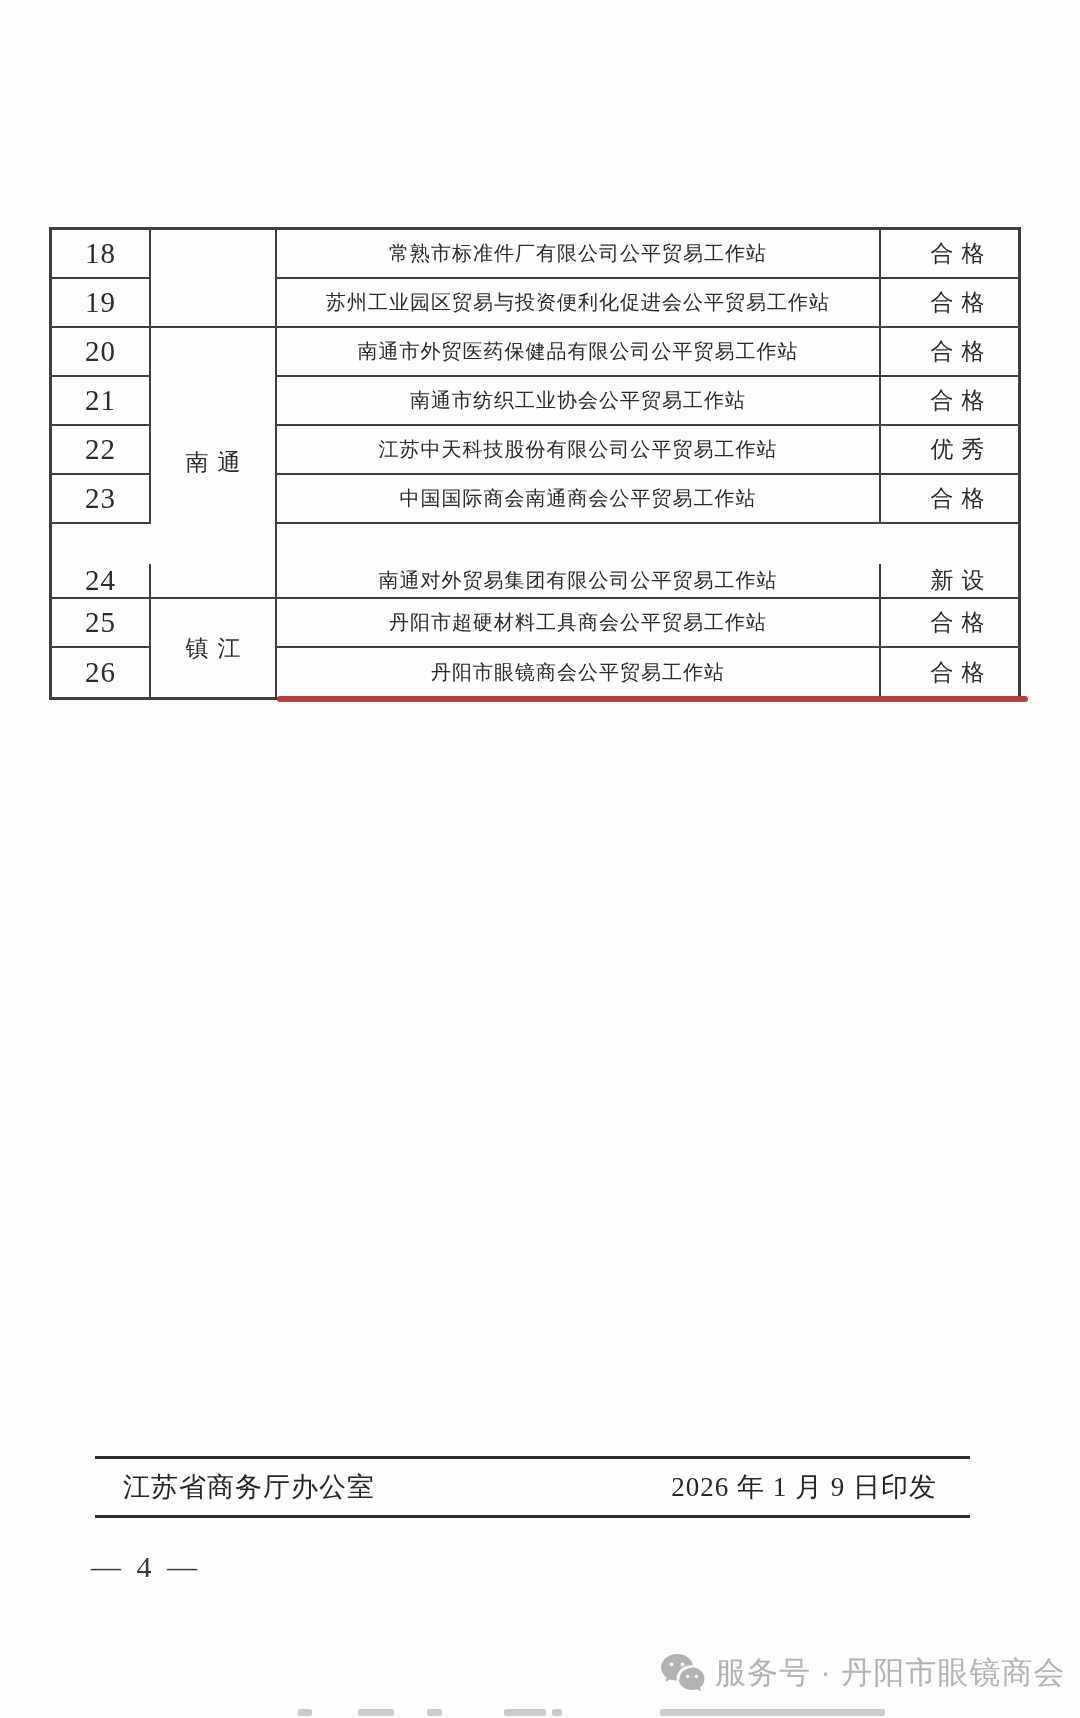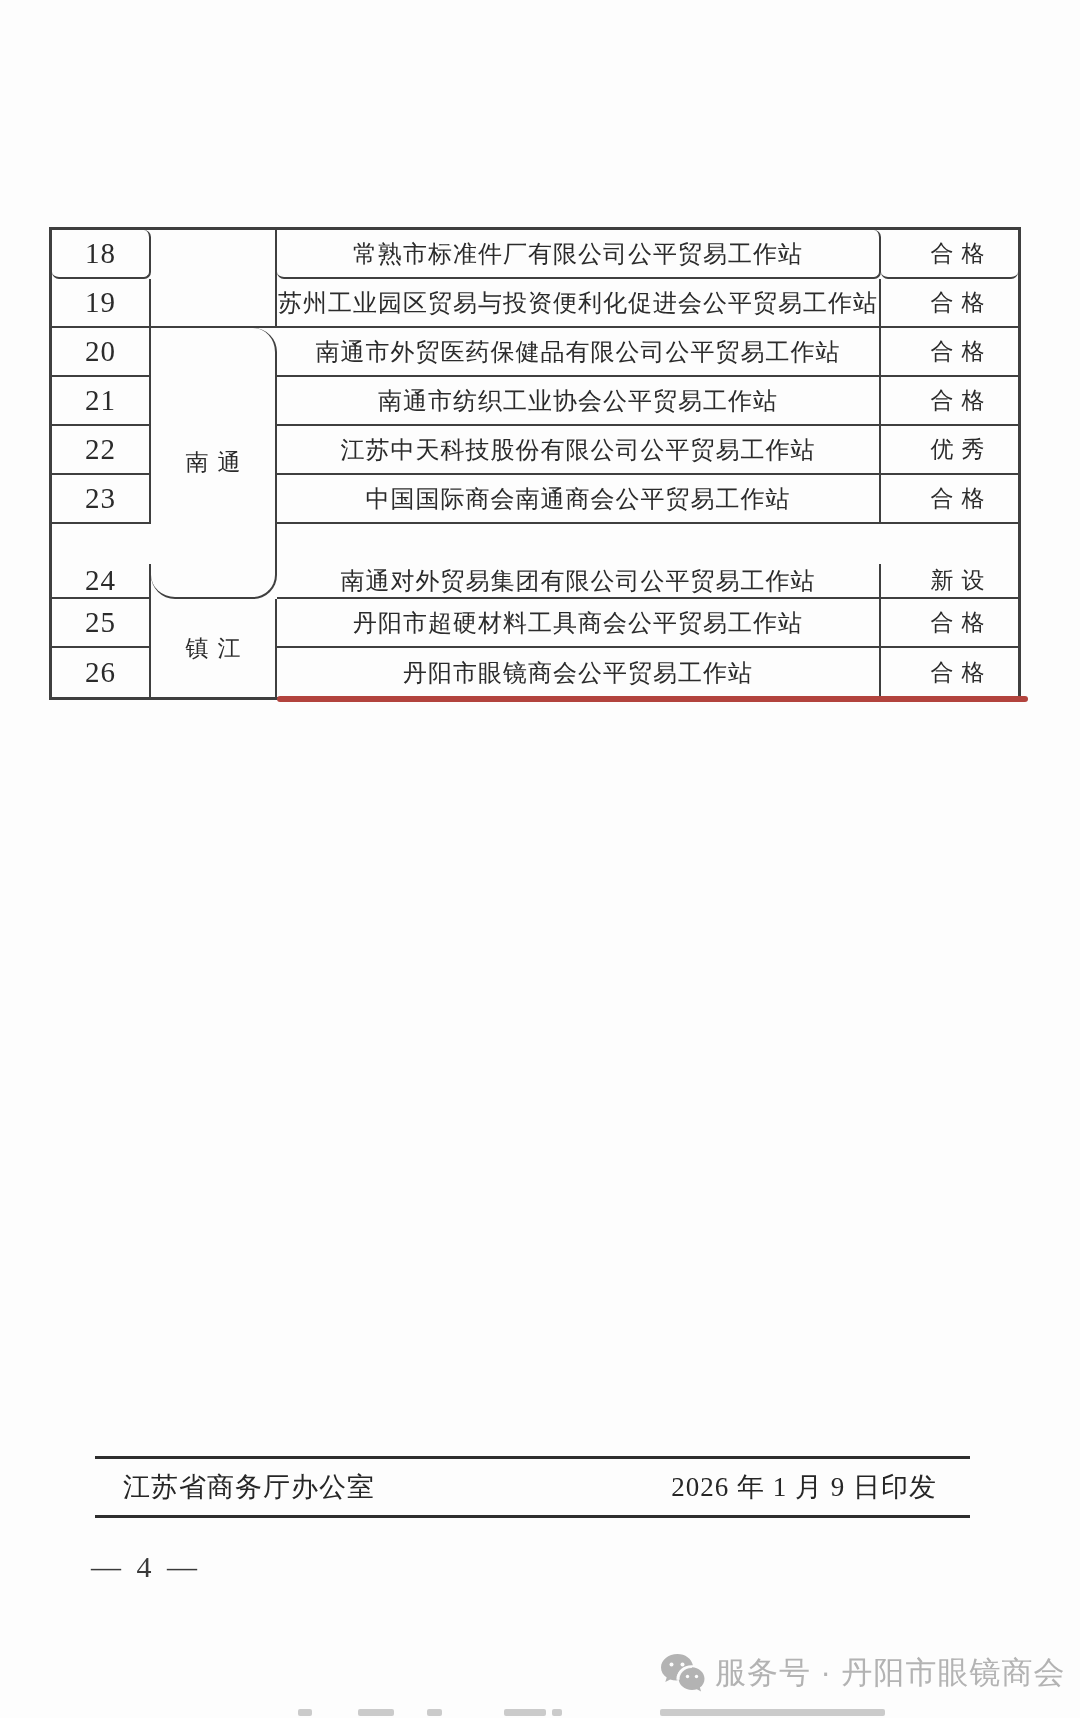--- a/index.html
+++ b/index.html
@@ -23,26 +23,26 @@
     background:transparent;
   }
   .cell{
     display:flex;align-items:center;justify-content:center;
     box-sizing:border-box;
     white-space:nowrap;
   }
   .br{border-right:2px solid #3f3f3f;}
   .bb{border-bottom:2px solid #3f3f3f;}
   .c1{grid-column:1;} .c2{grid-column:2;} .c3{grid-column:3;} .c4{grid-column:4;}
-  .r1{grid-row:1;border-radius:7px;} .r2{grid-row:2;} .r3{grid-row:3;} .r4{grid-row:4;} .r5{grid-row:5;}
+  .r1{grid-row:1;} .r2{grid-row:2;} .r3{grid-row:3;} .r4{grid-row:4;} .r5{grid-row:5;}
   .r6{grid-row:6;} .r7{grid-row:7;margin-top:40px;} .r8{grid-row:8;} .r9{grid-row:9;}
-  .g1{grid-row:1/3;} .g2{grid-row:3/8;border-radius:24px;} .g3{grid-row:8/10;}
+  .g1{grid-row:1/3;} .g2{grid-row:3/8;} .g3{grid-row:8/10;}
   .no{font-size:29px;letter-spacing:1px;}
   .city{font-size:23px;letter-spacing:9px;padding-left:9px;}
-  .name{font-size:24px;letter-spacing:1px;}
+  .name{font-size:20px;letter-spacing:1px;}
   .result{font-size:23px;letter-spacing:8px;padding-left:24px;}
   
   .red-underline{
     position:absolute;left:277px;top:696px;
     width:751px;height:6px;
     border-radius:3px;
   }
   
   .footer-line{
     position:absolute;left:95px;width:875px;height:3px;

